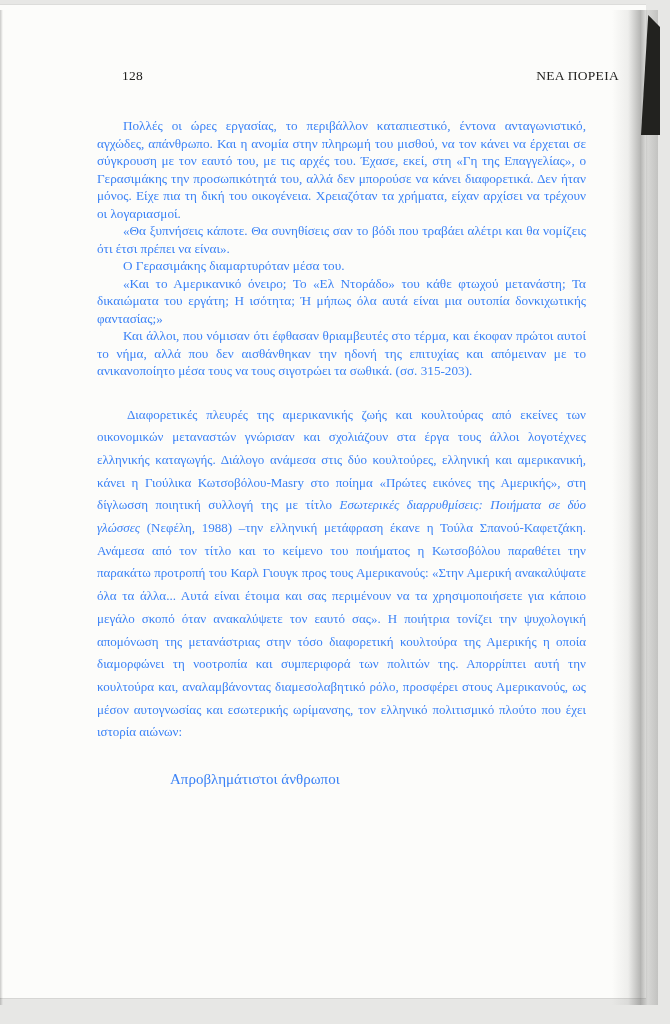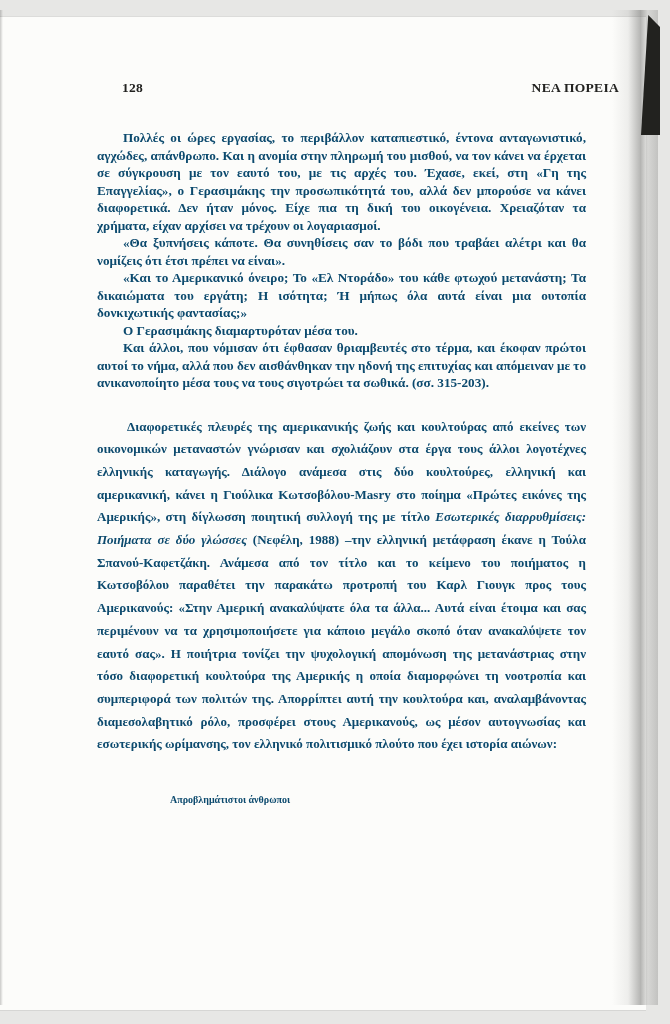--- a/index.html
+++ b/index.html
@@ -5,27 +5,26 @@
   html, body { margin: 0; padding: 0; }
   body {
     width: 670px; height: 1024px;
     background: #e7e7e5;
     font-family: "Liberation Serif", "DejaVu Serif", serif;
     overflow: hidden;
   }
   .scan { position: relative; width: 670px; height: 1024px; }
 
   .page {
-    position: absolute; left: 0; top: 16px;
+    position: absolute; left: 0; top: 4px;
     width: 646px; height: 995px;
     background: #fcfcfa;
     border-top: 1px solid #dcdcda;
     border-bottom: 1px solid #d6d6d4;
     box-sizing: border-box;
-    font-weight: bold;
   }
 
   .left-edge {
     position: absolute; left: 0; top: 10px; width: 3px; height: 995px;
     background: linear-gradient(to right, rgba(0,0,0,0.20), rgba(0,0,0,0));
   }
   .edge-shadow {
     position: absolute; left: 612px; top: 10px; width: 46px; height: 995px;
     background: linear-gradient(to right,
       rgba(110,110,108,0) 0%,
@@ -42,43 +41,43 @@
   }
 
   .header {
     position: absolute; left: 122px; top: 63px; width: 497px;
     display: flex; justify-content: space-between; align-items: baseline;
     font-size: 13.5px; color: #222220; letter-spacing: 0.3px;
   }
 
   .text-block {
     position: absolute; left: 97px; top: 112px; width: 489px;
-    color: #0c4a6e;
+    color: #3b82f6;
   }
 
   .q {
     margin: 0;
     font-size: 13.2px;
     line-height: 17.5px;
     text-align: justify;
     text-indent: 26px;
   }
 
   .main-para {
     margin: 24px 0 0 0;
     font-size: 13px;
     line-height: 22.7px;
     text-align: justify;
     text-indent: 30px;
   }
   .main-para .it { font-style: italic; }
 
   .verse {
-    margin: 32px 0 0 73px;
-    font-size: 10px;
+    margin: 24px 0 0 73px;
+    font-size: 15px;
     line-height: 23px;
   }
   .verse p { margin: 0; }
 </style>
 </head>
 <body>
 
 <div class="scan">
 
   <div class="page">
@@ -86,22 +85,22 @@
     <div class="header">
       <span>128</span>
       <span>ΝΕΑ ΠΟΡΕΙΑ</span>
     </div>
 
     <div class="text-block">
 
       <div id="quote-block">
           <p class="q">Πολλές οι ώρες εργασίας, το περιβάλλον καταπιεστικό, έντονα ανταγωνιστικό, αγχώδες, απάνθρωπο. Και η ανομία στην πληρωμή του μισθού, να τον κάνει να έρχεται σε σύγκρουση με τον εαυτό του, με τις αρχές του. Έχασε, εκεί, στη «Γη της Επαγγελίας», ο Γερασιμάκης την προσωπικότητά του, αλλά δεν μπορούσε να κάνει διαφορετικά. Δεν ήταν μόνος. Είχε πια τη δική του οικογένεια. Χρειαζόταν τα χρήματα, είχαν αρχίσει να τρέχουν οι λογαριασμοί.</p>
           <p class="q">«Θα ξυπνήσεις κάποτε. Θα συνηθίσεις σαν το βόδι που τραβάει αλέτρι και θα νομίζεις ότι έτσι πρέπει να είναι».</p>
+          <p class="q">Ο Γερασιμάκης διαμαρτυρόταν μέσα του.</p>
           <p class="q">«Και το Αμερικανικό όνειρο; Το «Ελ Ντοράδο» του κάθε φτωχού μετανάστη; Τα δικαιώματα του εργάτη; Η ισότητα; Ή μήπως όλα αυτά είναι μια ουτοπία δονκιχωτικής φαντασίας;»</p>
-          <p class="q">Ο Γερασιμάκης διαμαρτυρόταν μέσα του.</p>
           <p class="q">Και άλλοι, που νόμισαν ότι έφθασαν θριαμβευτές στο τέρμα, και έκοφαν πρώτοι αυτοί το νήμα, αλλά που δεν αισθάνθηκαν την ηδονή της επιτυχίας και απόμειναν με το ανικανοποίητο μέσα τους να τους σιγοτρώει τα σωθικά. (σσ. 315-203).</p>
         </div>
 
       <p class="main-para"><span>Διαφορετικές πλευρές της αμερικανικής ζωής και κουλτούρας από εκείνες των οικονομικών μεταναστών γνώρισαν και σχολιάζουν στα έργα τους άλλοι λογοτέχνες ελληνικής καταγωγής. Διάλογο ανάμεσα στις δύο κουλτούρες, ελληνική και αμερικανική, κάνει η Γιούλικα Κωτσοβόλου-Masry στο ποίημα «Πρώτες εικόνες της Αμερικής», στη δίγλωσση ποιητική συλλογή της με τίτλο </span><span class="it">Εσωτερικές διαρρυθμίσεις: Ποιήματα σε δύο γλώσσες</span><span> (Νεφέλη, 1988) –την ελληνική μετάφραση έκανε η Τούλα Σπανού-Καφετζάκη. Ανάμεσα από τον τίτλο και το κείμενο του ποιήματος η Κωτσοβόλου παραθέτει την παρακάτω προτροπή του Καρλ Γιουγκ προς τους Αμερικανούς: «Στην Αμερική ανακαλύψατε όλα τα άλλα... Αυτά είναι έτοιμα και σας περιμένουν να τα χρησιμοποιήσετε για κάποιο μεγάλο σκοπό όταν ανακαλύψετε τον εαυτό σας». Η ποιήτρια τονίζει την ψυχολογική απομόνωση της μετανάστριας στην τόσο διαφορετική κουλτούρα της Αμερικής η οποία διαμορφώνει τη νοοτροπία και συμπεριφορά των πολιτών της. Απορρίπτει αυτή την κουλτούρα και, αναλαμβάνοντας διαμεσολαβητικό ρόλο, προσφέρει στους Αμερικανούς, ως μέσον αυτογνωσίας και εσωτερικής ωρίμανσης, τον ελληνικό πολιτισμικό πλούτο που έχει ιστορία αιώνων:</span></p>
 
       <div class="verse" id="verse">
           <p>Απροβλημάτιστοι άνθρωποι</p>
         </div>
 
     </div>

